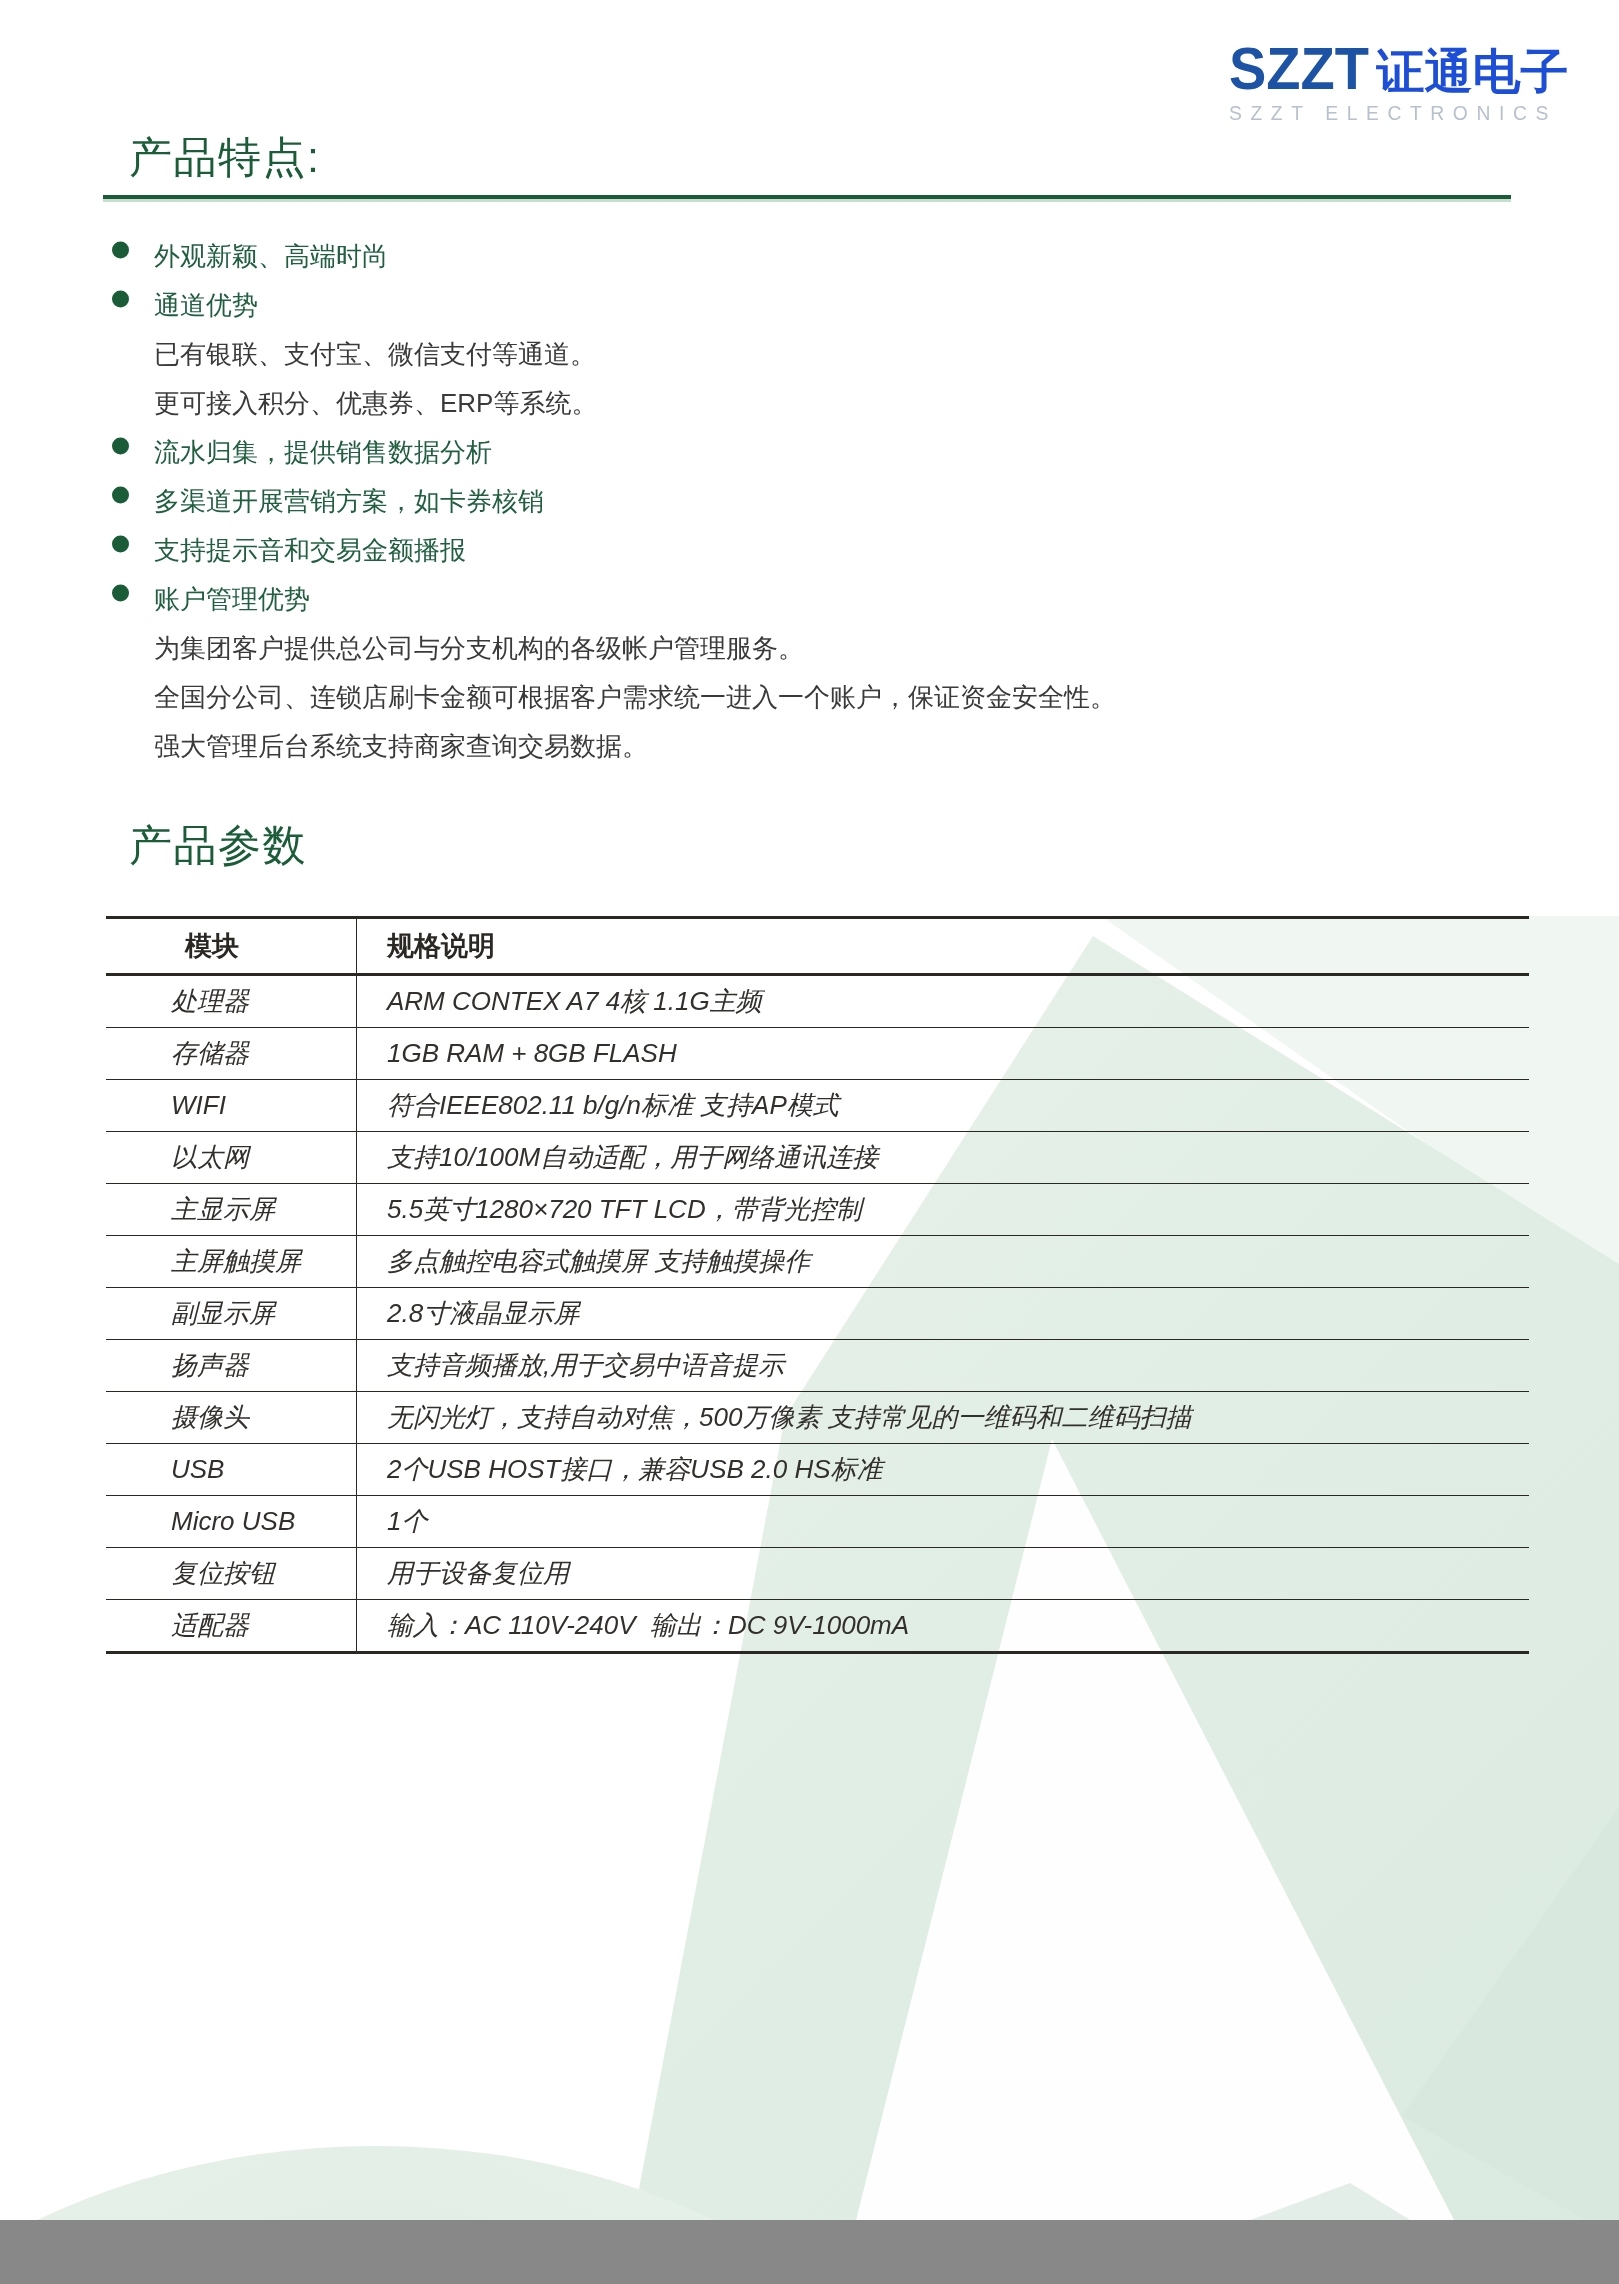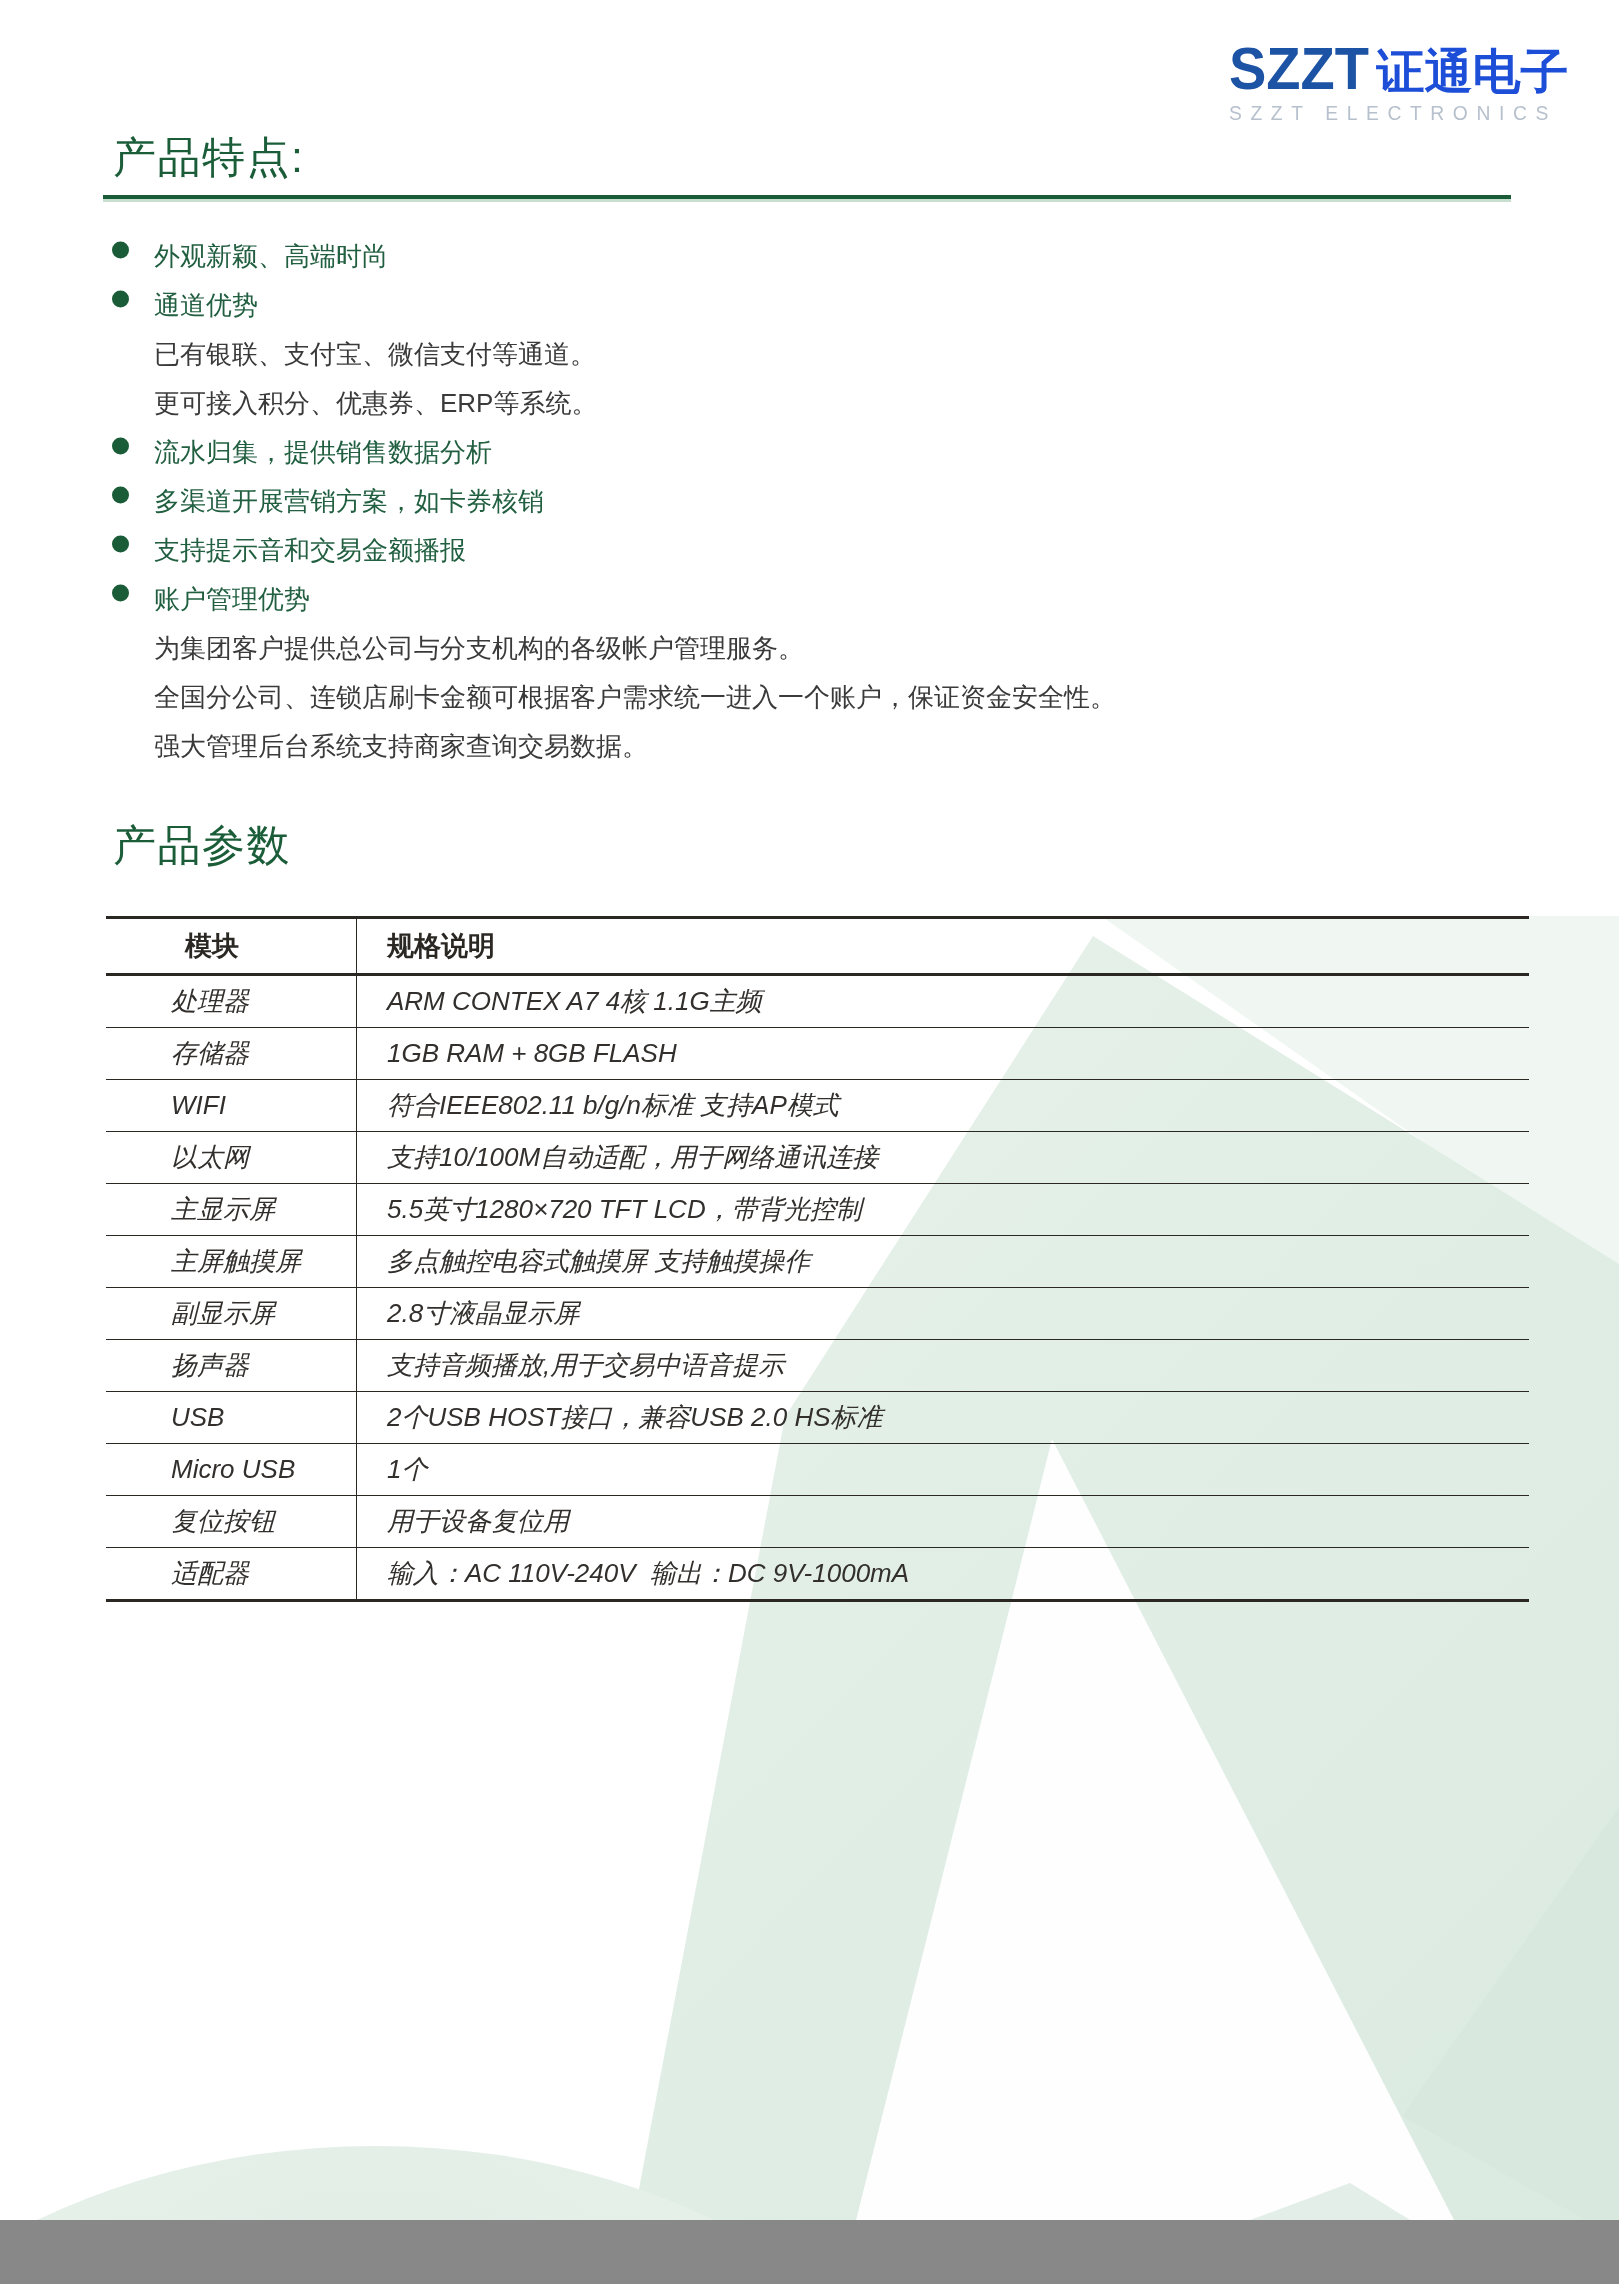--- a/index.html
+++ b/index.html
@@ -23,21 +23,21 @@
   .bg-br1{background:#d8e8de;clip-path:polygon(1619px 1807px,1619px 2239px,1402px 2116px);}
   .bg-br2{background:#e2eee7;clip-path:polygon(1078px 2284px,1514px 2284px,1350px 2183px);}
   .bg-wc{background:rgba(255,255,255,.95);clip-path:polygon(1619px 2235px,1619px 2284px,1432px 2284px);}
   
   .logo{position:absolute;left:1229px;top:41px;text-align:left;}
   .logo-main{display:flex;align-items:baseline;line-height:1;}
   .logo-szzt{font-size:56px;font-weight:800;letter-spacing:0px;color:#1d53a4;transform:scaleY(1.05);}
   .logo-cn{font-size:48px;font-weight:700;color:#1d4ed8;margin-left:7.4px;letter-spacing:0px;}
   .logo-sub{margin-top:6.7px;font-size:19.3px;font-weight:500;letter-spacing:8.6px;color:#b7c0cd;line-height:1;}
   
-  .h-sec{position:absolute;left:113px;margin:0;font-size:43px;font-weight:400;
+  .h-sec{position:absolute;left:129px;margin:0;font-size:43px;font-weight:400;
          letter-spacing:1.5px;color:#1a5d38;line-height:1.2;}
   .h-features{top:132px;}
   .h-specs{top:820px;}
   .rule1{position:absolute;left:103px;top:195px;width:1408px;height:3.7px;background:#1a5c38;
          box-shadow:0 3px 0 rgba(154,196,170,.55);}
   
   .features{position:absolute;left:112px;top:225px;width:1302px;}
   .f-line{position:relative;height:49px;display:flex;align-items:flex-end;padding-left:42px;font-size:26px;}
   .f-line .dot{position:absolute;left:0;top:50%;transform:translateY(-50%);
                width:17px;height:17px;border-radius:50%;background:#1a5c38;}
@@ -155,20 +155,24 @@
         </div>
         <div class="trow">
           <div class="c1">副显示屏</div>
           <div class="c2">2.8寸液晶显示屏</div>
         </div>
         <div class="trow">
           <div class="c1">扬声器</div>
           <div class="c2">支持音频播放,用于交易中语音提示</div>
         </div>
         <div class="trow">
+          <div class="c1">摄像头</div>
+          <div class="c2">无闪光灯，支持自动对焦，500万像素 支持常见的一维码和二维码扫描</div>
+        </div>
+        <div class="trow">
           <div class="c1">USB</div>
           <div class="c2">2个USB HOST接口，兼容USB 2.0 HS标准</div>
         </div>
         <div class="trow">
           <div class="c1">Micro USB</div>
           <div class="c2">1个</div>
         </div>
         <div class="trow">
           <div class="c1">复位按钮</div>
           <div class="c2">用于设备复位用</div>

